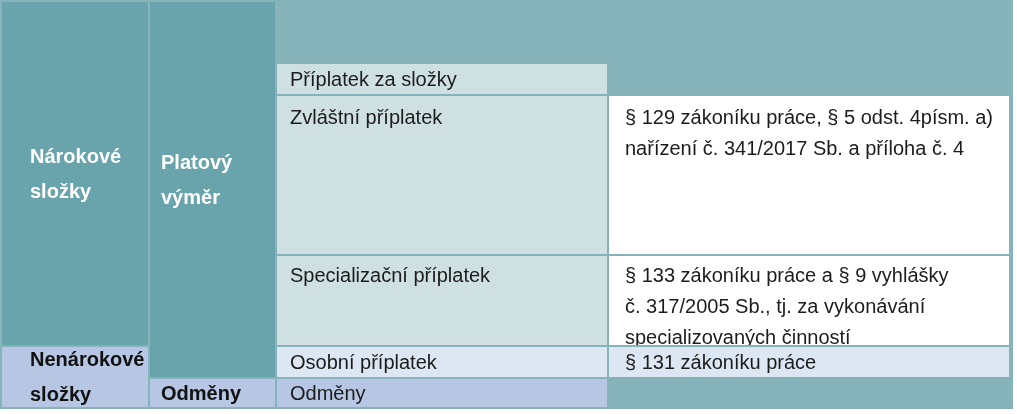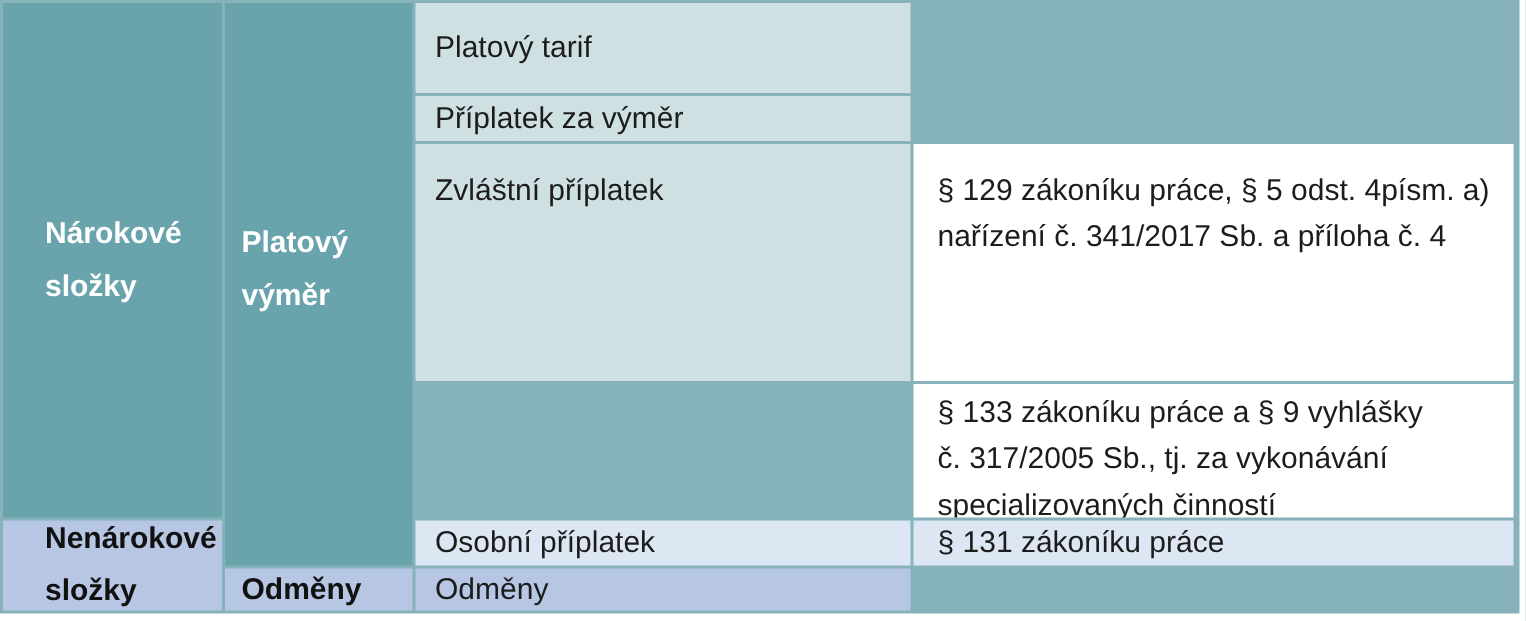--- a/index.html
+++ b/index.html
@@ -43,45 +43,45 @@
   .whitebg   { background: #ffffff; }
   .lblue     { background: var(--light-blue, #dde6f3); }
   .lavender  { background: var(--lavender, #b6c6e3); }
   .bold-dark { color: #111111; font-weight: bold; line-height: 1.75; }
   
   .narokove    { grid-column: 1; grid-row: 1 / span 4; }
   .nenarokove  { grid-column: 1; grid-row: 5 / span 2; }
   .platovy-vymer { grid-column: 2; grid-row: 1 / span 5; padding-bottom: 20px; }
   .odmeny-group  { grid-column: 2; grid-row: 6; }
   
-  .top  { align-items: flex-start; padding-top: 16px; }
+  .top  { align-items: flex-start; padding-top: 6px; }
   .top4 { align-items: flex-start; padding-top: 4px; }
 </style>
 </head>
 <body>
 
 <div class="table-grid">
 
   <div class="cell c1 teal narokove">Nárokové
 složky</div>
 
   <div class="cell c1 lavender bold-dark nenarokove">Nenárokové
 složky</div>
 
   <div class="cell c2 teal platovy-vymer">Platový
 výměr</div>
 
   <div class="cell c2 lavender bold-dark odmeny-group">Odměny</div>
 
-  <div class="cell c3 lteal" style="grid-column:3;grid-row:1">Platový tarif</div>
 
-  <div class="cell c3 lteal" style="grid-column:3;grid-row:2">Příplatek za výměr</div>
+  <div class="cell c3 lteal" style="grid-column:3;grid-row:2">Příplatek za složky</div>
 
   <div class="cell c3 lteal top" style="grid-column:3;grid-row:3">Zvláštní příplatek</div>
 
+  <div class="cell c3 lteal top4" style="grid-column:3;grid-row:4">Specializační příplatek</div>
 
   <div class="cell c3 lblue" style="grid-column:3;grid-row:5">Osobní příplatek</div>
 
   <div class="cell c3 lavender" style="grid-column:3;grid-row:6">Odměny</div>
 
 
 
   <div class="cell c4 whitebg top" style="grid-column:4;grid-row:3">§ 129 zákoníku práce, § 5 odst. 4písm. a)
 nařízení č. 341/2017 Sb. a příloha č. 4</div>
 

